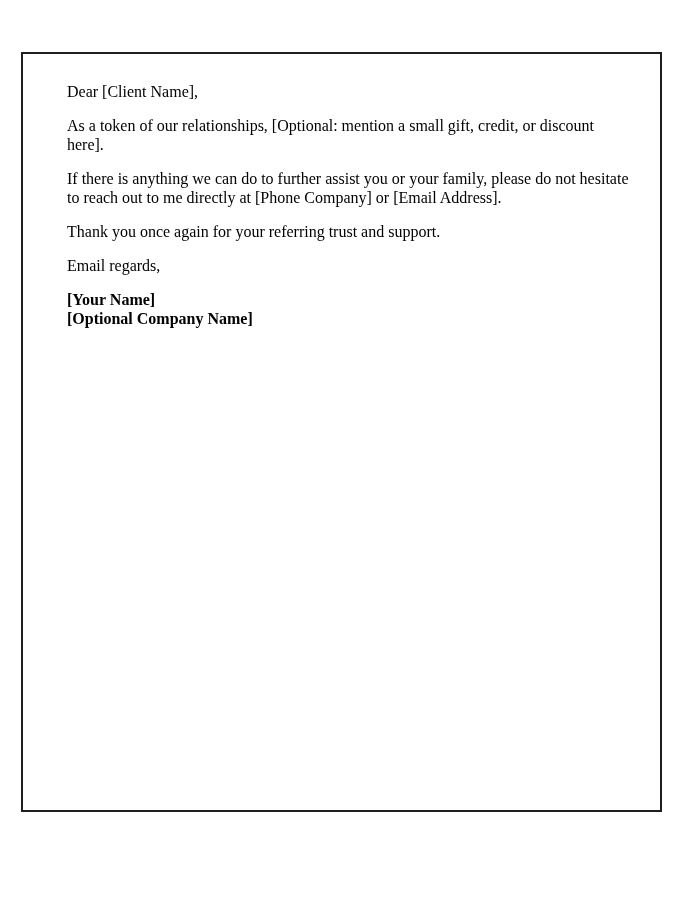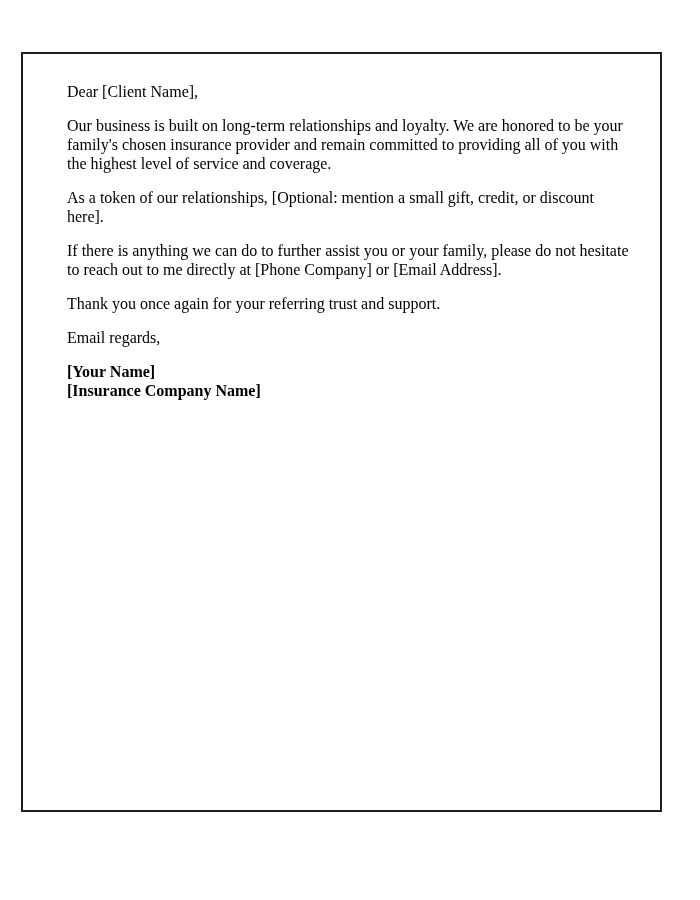--- a/index.html
+++ b/index.html
@@ -38,27 +38,26 @@
     font-weight: bold;
   }
 </style>
 </head>
 <body>
 
 <div class="letter-frame">
   <p>Dear [Client Name],</p>
 
 
-  <p>Our business is built on long-term relationships and loyalty. We are honored to be your family's chosen insurance provider and remain committed to providing all of you with the highest level of service and coverage.</p>
 
   <p>As a token of our relationships, [Optional: mention a small gift, credit, or discount here].</p>
 
   <p>If there is anything we can do to further assist you or your family, please do not hesitate to reach out to me directly at [Phone Company] or [Email Address].</p>
 
   <p>Thank you once again for your referring trust and support.</p>
 
   <p>Email regards,</p>
 
   <p>
     <span class="sig-line">[Your Name]</span>
-    <span class="sig-line">[Insurance Company Name]</span>
+    <span class="sig-line">[Optional Company Name]</span>
   </p>
 </div>
 
 </body></html>

